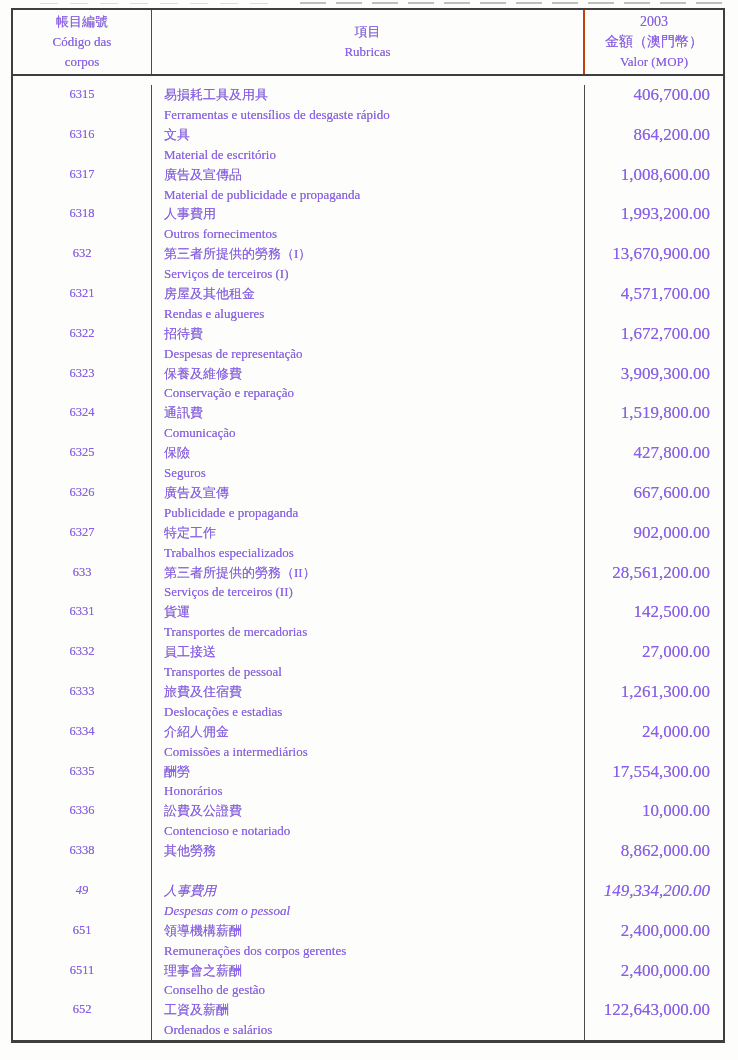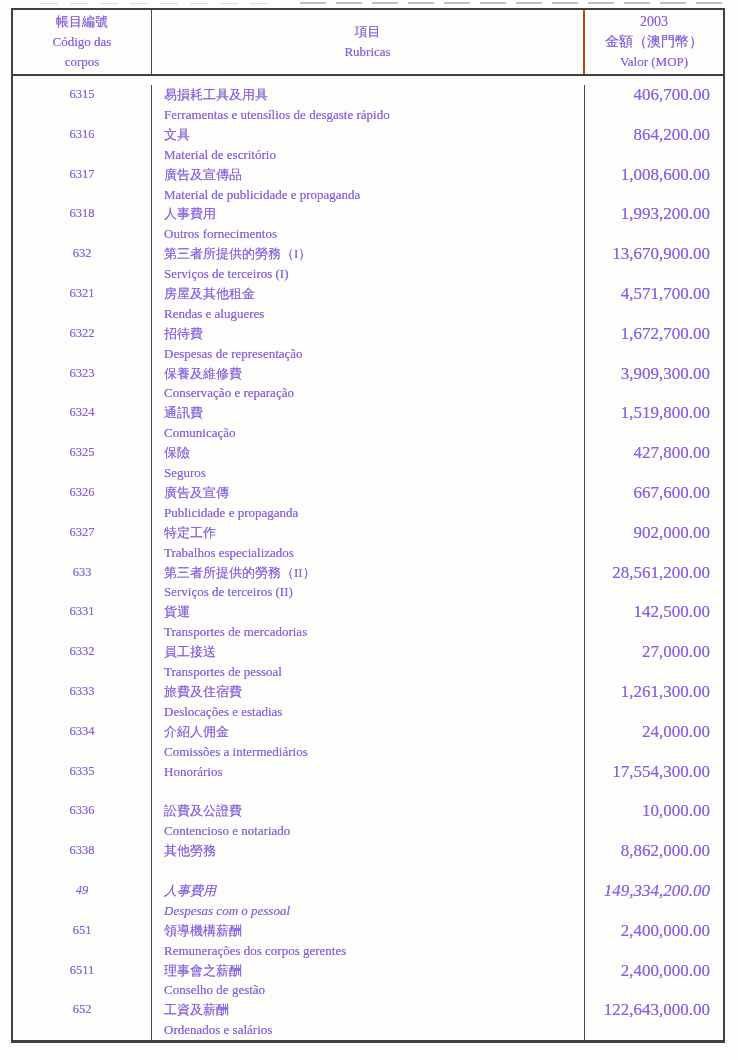--- a/index.html
+++ b/index.html
@@ -335,20 +335,21 @@
     <div class="td col-value">
       <span class="val">24,000.00</span>
     </div>
   </div>
 
   <div class="trow">
     <div class="td col-code">
       <span class="code">6335</span>
     </div>
     <div class="td col-item">
+      <div class="zh">酬勞</div>
       <div class="pt">Honorários</div>
     </div>
     <div class="td col-value">
       <span class="val">17,554,300.00</span>
     </div>
   </div>
 
   <div class="trow">
     <div class="td col-code">
       <span class="code">6336</span>

